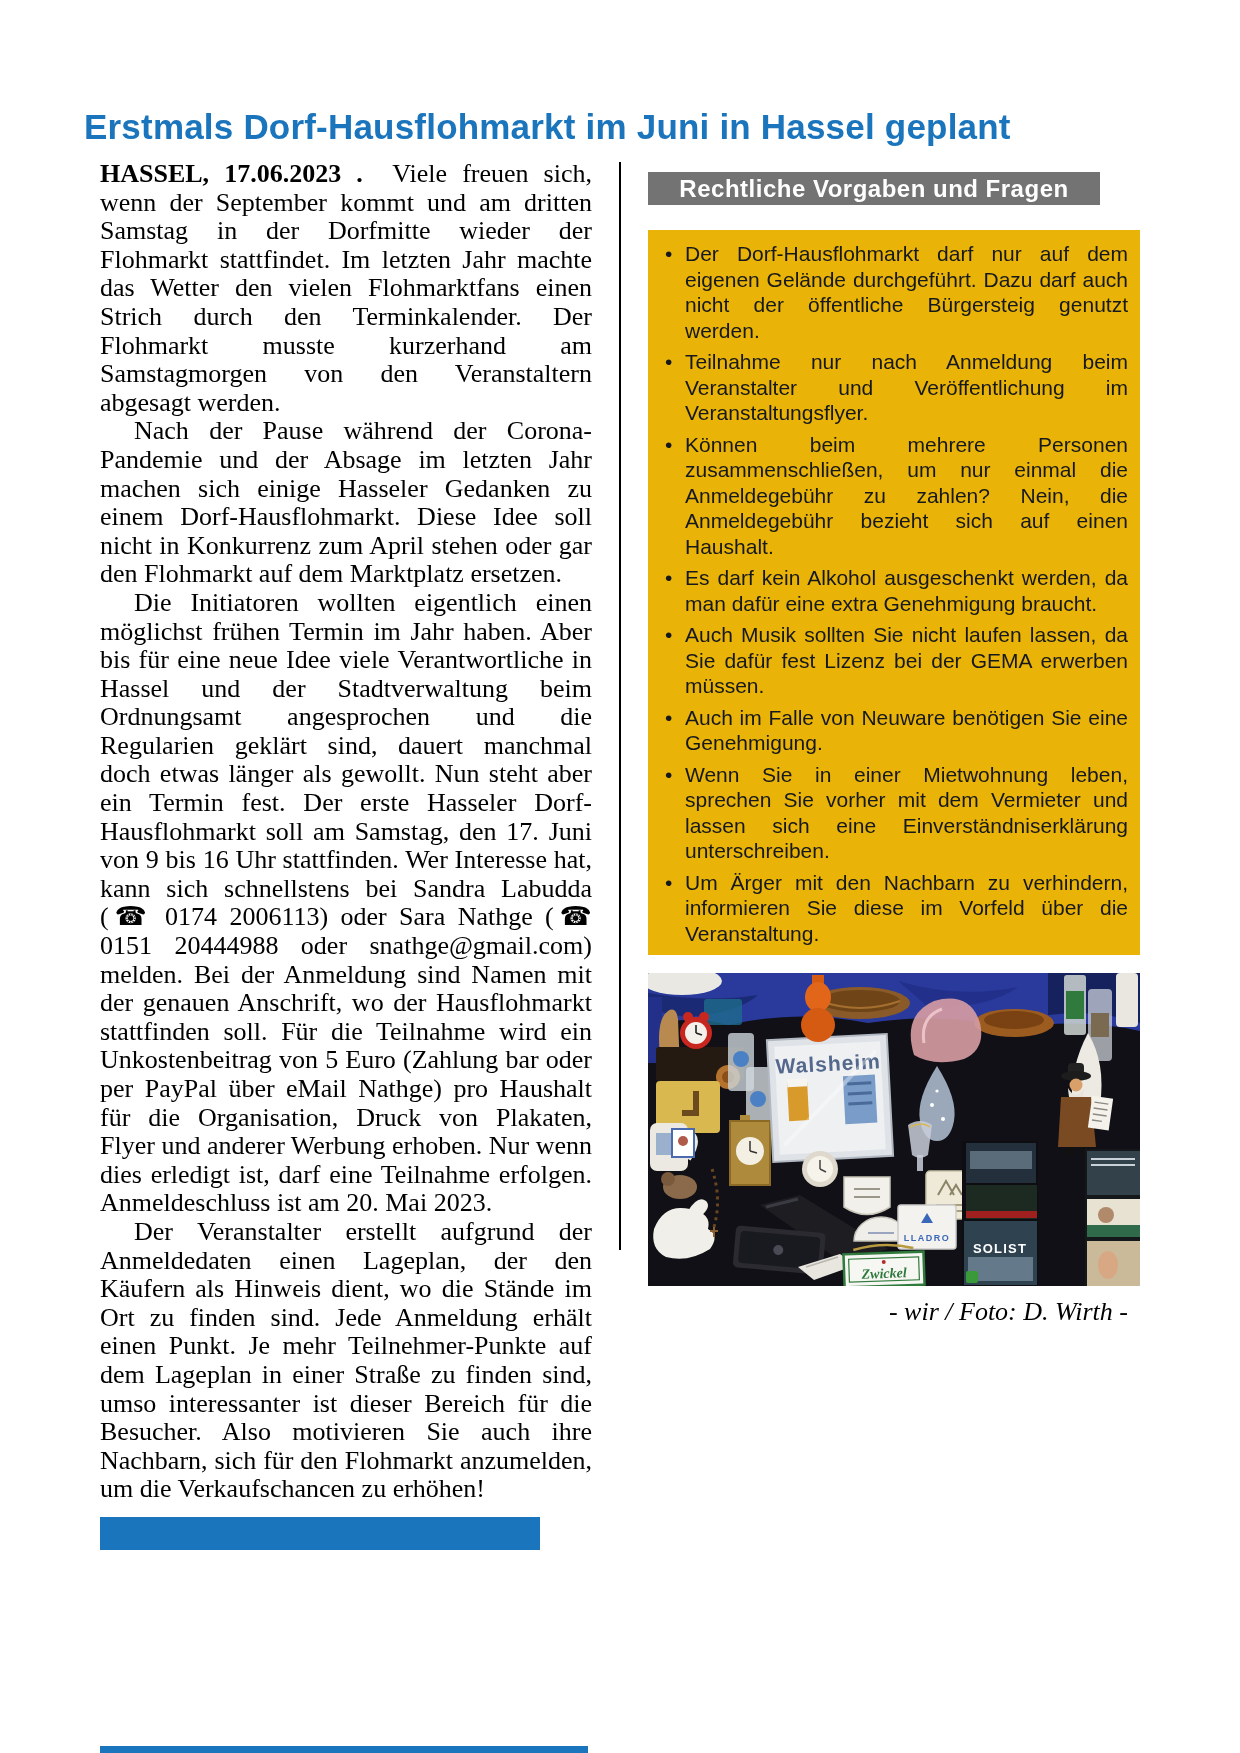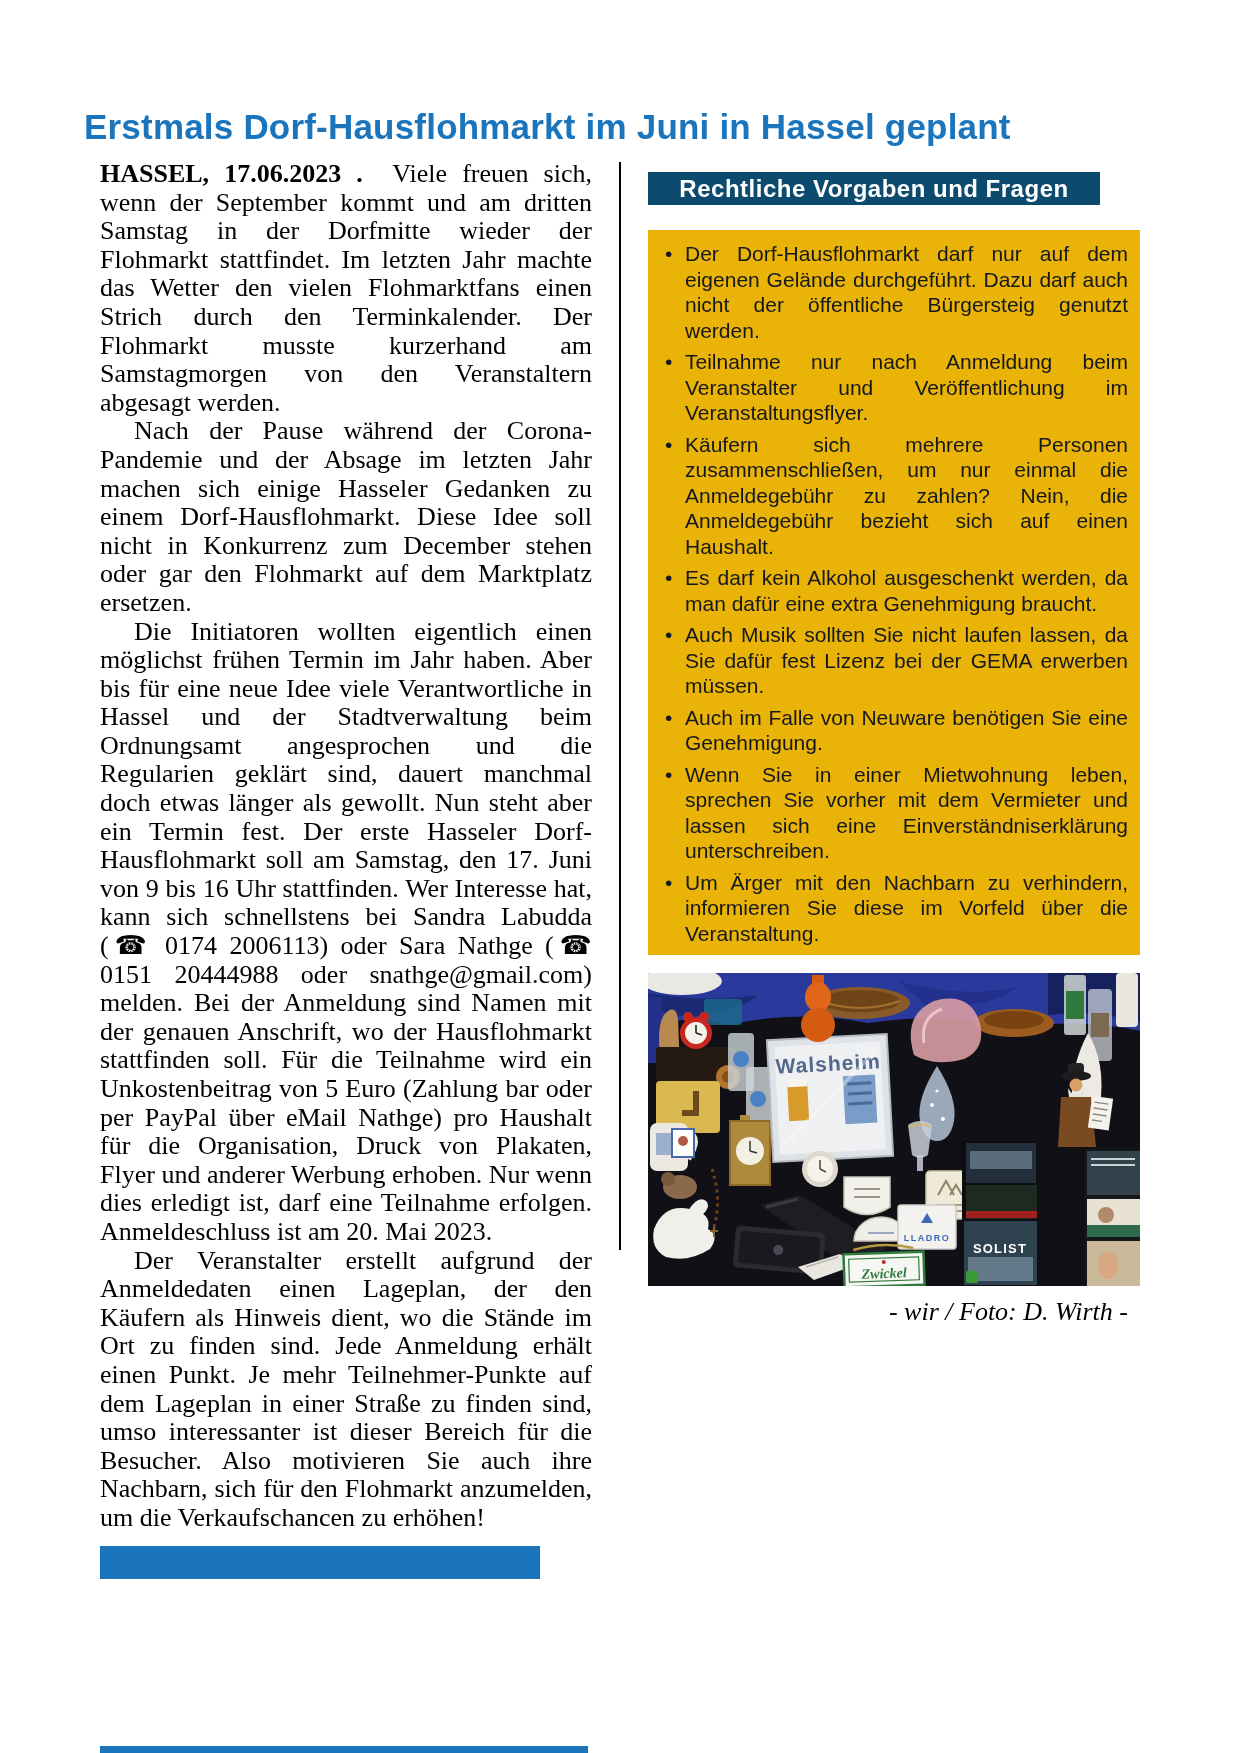--- a/index.html
+++ b/index.html
@@ -21,21 +21,21 @@
   .left-col p { margin:0; }
   .left-col p.ind { text-indent:34px; }
   .dateline { font-weight:bold; }
   .col-end-bar { width:440px; height:33px; background:#1b75bc; margin-top:13px; }
   .divider {
     position:absolute; left:619px; top:162px; width:2px; height:1088px;
     background:#000;
   }
   .right-col { position:absolute; left:648px; top:172px; width:492px; }
   .side-header {
-    width:452px; height:33px; background:#0c4a6e; color:#fff;
+    width:452px; height:33px; background:#737373; color:#fff;
     font-family:"Liberation Sans", sans-serif; font-weight:bold;
     font-size:24px; line-height:33px; text-align:center; letter-spacing:0.5px;
   }
   .side-box {
     margin-top:25px; width:492px; box-sizing:border-box;
     background:#eab308; padding:11px 12px 9px 10px;
   }
   .side-box ul {
     margin:0; padding:0; list-style:none;
     font-family:"Liberation Sans", sans-serif; font-size:21px;
@@ -56,35 +56,35 @@
     background:#1b75bc;
   }
 </style>
 </head>
 <body>
 
 <div class="headline">Erstmals Dorf-Hausflohmarkt im Juni in Hassel geplant</div>
 
 <div class="left-col">
   <p><span class="dateline">HASSEL, 17.06.2023 .</span>&nbsp; <span>Viele freuen sich, wenn der September kommt und am dritten Samstag in der Dorfmitte wieder der Flohmarkt stattfindet. Im letzten Jahr machte das Wetter den vielen Flohmarktfans einen Strich durch den Terminkalender. Der Flohmarkt musste kurzerhand am Samstagmorgen von den Veranstaltern abgesagt werden.</span></p>
-  <p class="ind">Nach der Pause während der Corona-Pandemie und der Absage im letzten Jahr machen sich einige Hasseler Gedanken zu einem Dorf-Hausflohmarkt. Diese Idee soll nicht in Konkurrenz zum December stehen oder gar den Flohmarkt auf dem Marktplatz ersetzen.</p>
+  <p class="ind">Nach der Pause während der Corona-Pandemie und der Absage im letzten Jahr machen sich einige Hasseler Gedanken zu einem Dorf-Hausflohmarkt. Diese Idee soll nicht in Konkurrenz zum April stehen oder gar den Flohmarkt auf dem Marktplatz ersetzen.</p>
   <p class="ind">Die Initiatoren wollten eigentlich einen möglichst frühen Termin im Jahr haben. Aber bis für eine neue Idee viele Verantwortliche in Hassel und der Stadtverwaltung beim Ordnungsamt angesprochen und die Regularien geklärt sind, dauert manchmal doch etwas länger als gewollt. Nun steht aber ein Termin fest. Der erste Hasseler Dorf-Hausflohmarkt soll am Samstag, den 17. Juni von 9 bis 16 Uhr stattfinden. Wer Interesse hat, kann sich schnellstens bei Sandra Labudda (☎ 0174 2006113) oder Sara Nathge (☎ 0151 20444988 oder snathge@gmail.com) melden. Bei der Anmeldung sind Namen mit der genauen Anschrift, wo der Hausflohmarkt stattfinden soll. Für die Teilnahme wird ein Unkostenbeitrag von 5 Euro (Zahlung bar oder per PayPal über eMail Nathge) pro Haushalt für die Organisation, Druck von Plakaten, Flyer und anderer Werbung erhoben. Nur wenn dies erledigt ist, darf eine Teilnahme erfolgen. Anmeldeschluss ist am 20. Mai 2023.</p>
   <p class="ind">Der Veranstalter erstellt aufgrund der Anmeldedaten einen Lageplan, der den Käufern als Hinweis dient, wo die Stände im Ort zu finden sind. Jede Anmeldung erhält einen Punkt. Je mehr Teilnehmer-Punkte auf dem Lageplan in einer Straße zu finden sind, umso interessanter ist dieser Bereich für die Besucher. Also motivieren Sie auch ihre Nachbarn, sich für den Flohmarkt anzumelden, um die Verkaufschancen zu erhöhen!</p>
   <div class="col-end-bar"></div>
 </div>
 
 <div class="divider"></div>
 
 <div class="right-col">
   <div class="side-header">Rechtliche Vorgaben und Fragen</div>
   <div class="side-box">
     <ul>
       <li>Der Dorf-Hausflohmarkt darf nur auf dem eigenen Gelände durchgeführt. Dazu darf auch nicht der öffentliche Bürgersteig genutzt werden.</li>
       <li>Teilnahme nur nach Anmeldung beim Veranstalter und Veröffentlichung im Veranstaltungsflyer.</li>
-      <li>Käufern sich mehrere Personen zusammenschließen, um nur einmal die Anmeldegebühr zu zahlen? Nein, die Anmeldegebühr bezieht sich auf einen Haushalt.</li>
+      <li>Können beim mehrere Personen zusammenschließen, um nur einmal die Anmeldegebühr zu zahlen? Nein, die Anmeldegebühr bezieht sich auf einen Haushalt.</li>
       <li>Es darf kein Alkohol ausgeschenkt werden, da man dafür eine extra Genehmigung braucht.</li>
       <li>Auch Musik sollten Sie nicht laufen lassen, da Sie dafür fest Lizenz bei der GEMA erwerben müssen.</li>
       <li>Auch im Falle von Neuware benötigen Sie eine Genehmigung.</li>
       <li>Wenn Sie in einer Mietwohnung leben, sprechen Sie vorher mit dem Vermieter und lassen sich eine Einverständniserklärung unterschreiben.</li>
       <li>Um Ärger mit den Nachbarn zu verhindern, informieren Sie diese im Vorfeld über die Veranstaltung.</li>
     </ul>
   </div>
 
   <div class="photo">
     <svg width="492" height="313" viewBox="0 0 492 313" xmlns="http://www.w3.org/2000/svg">

